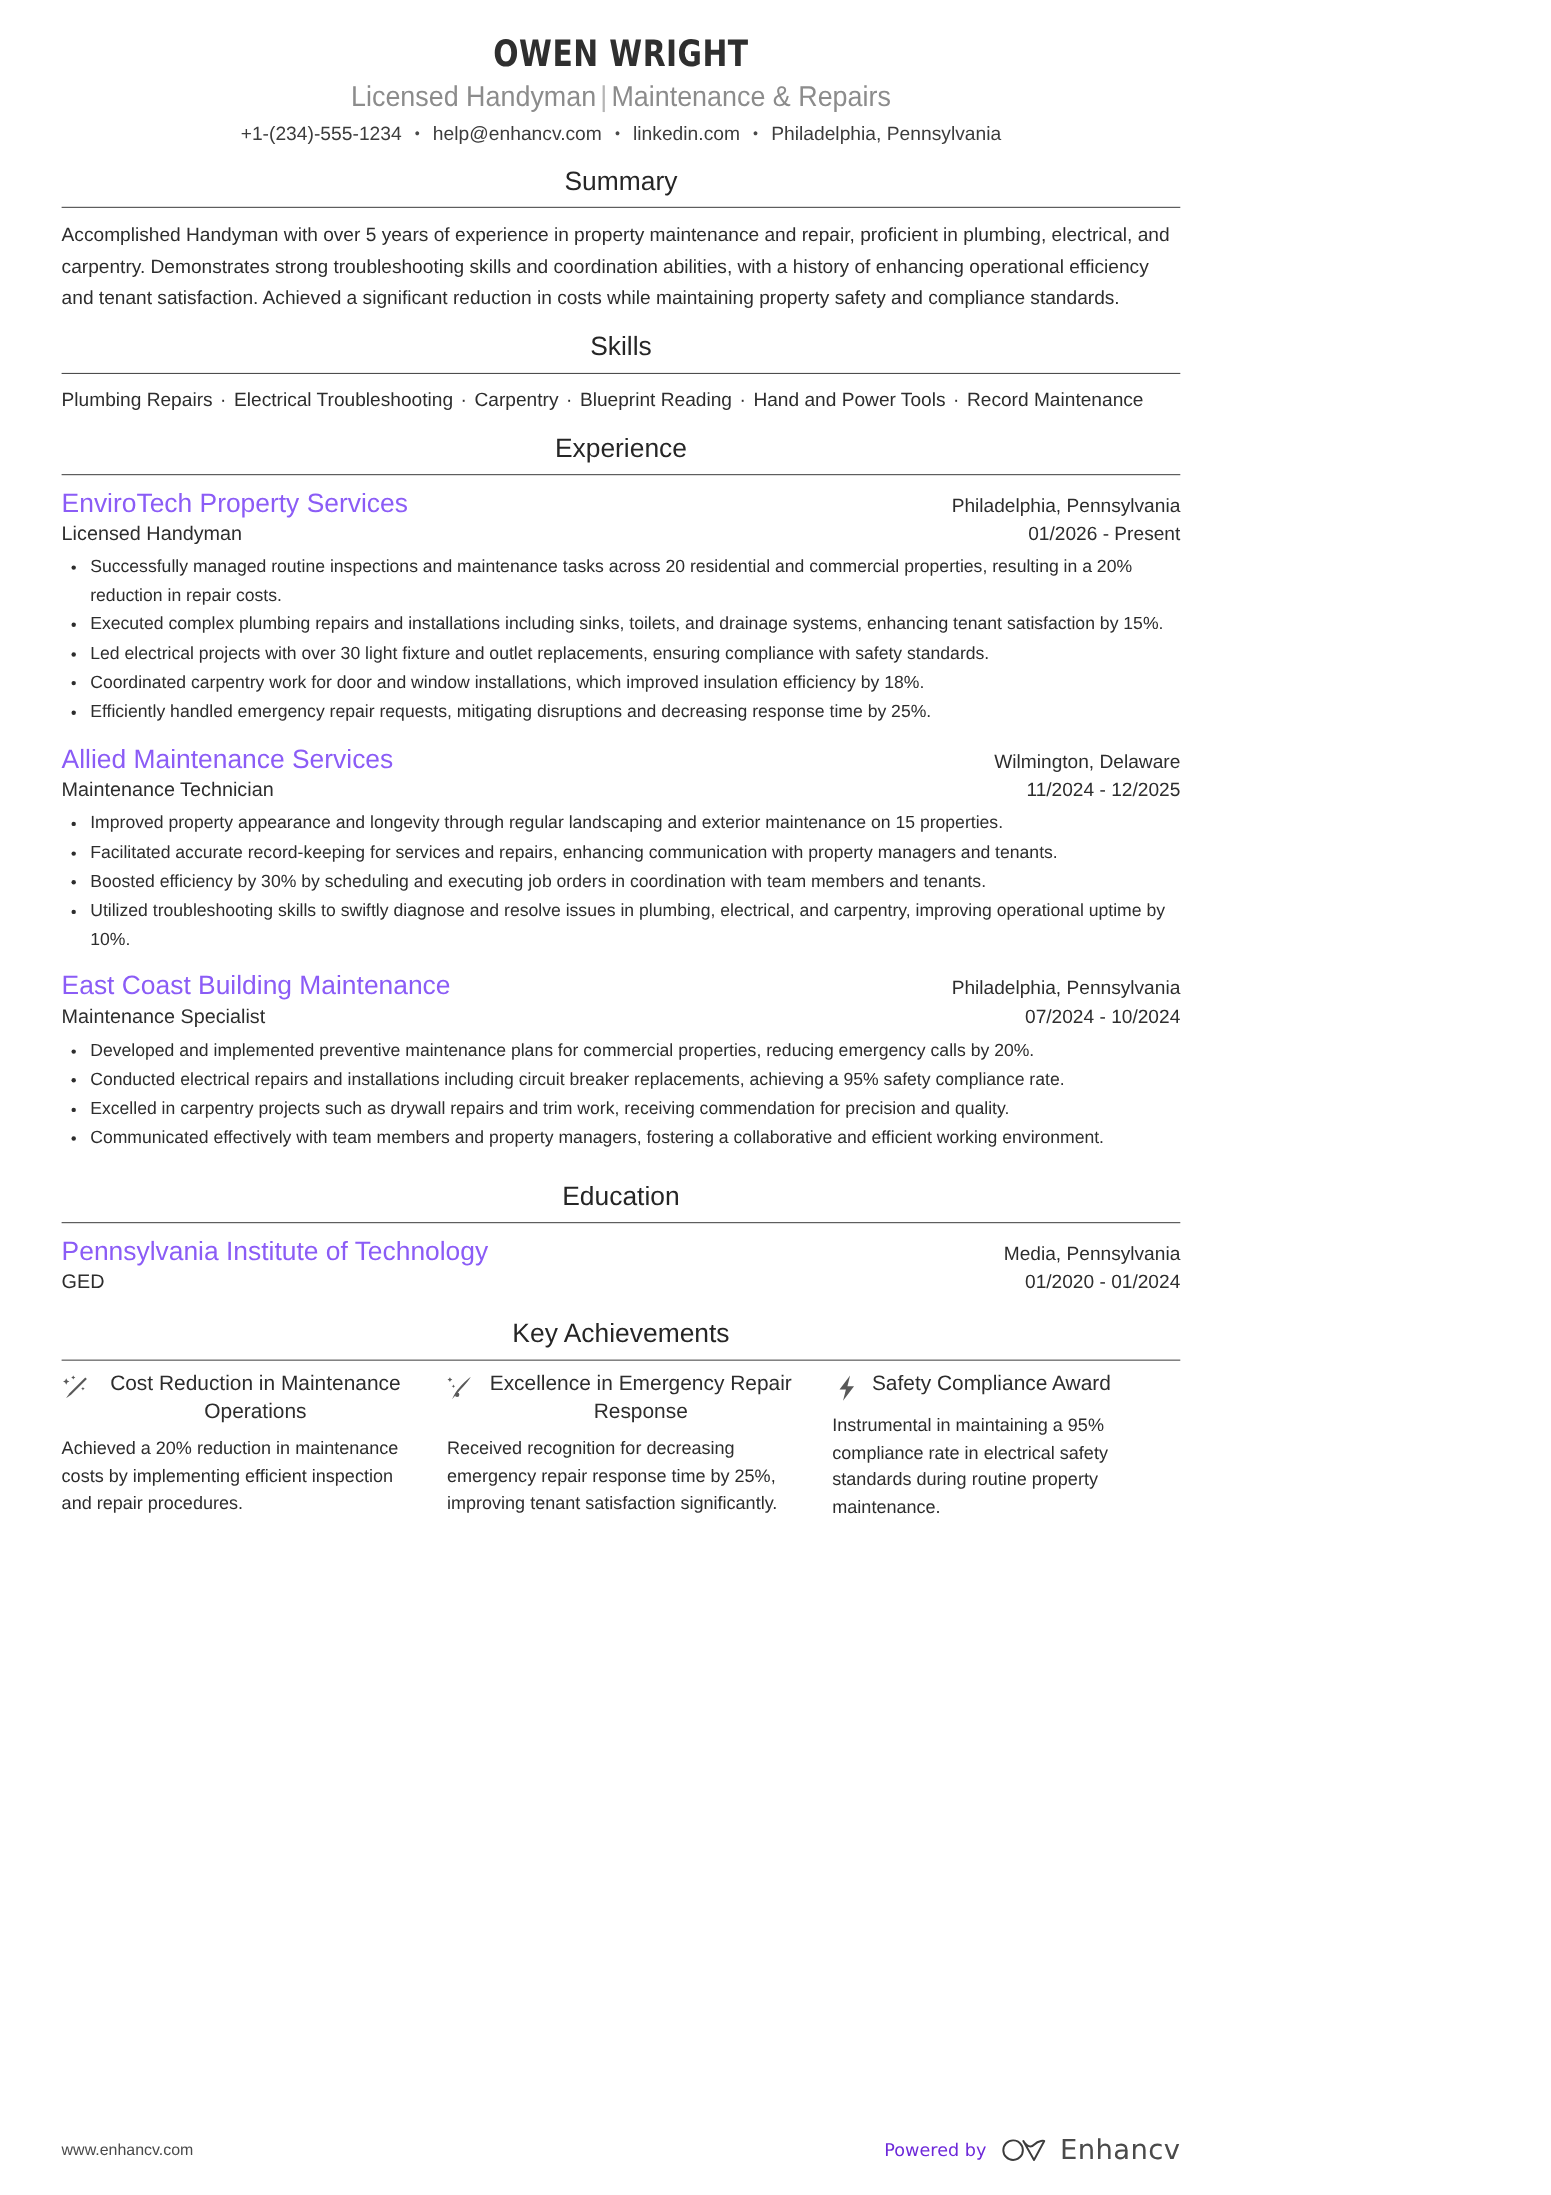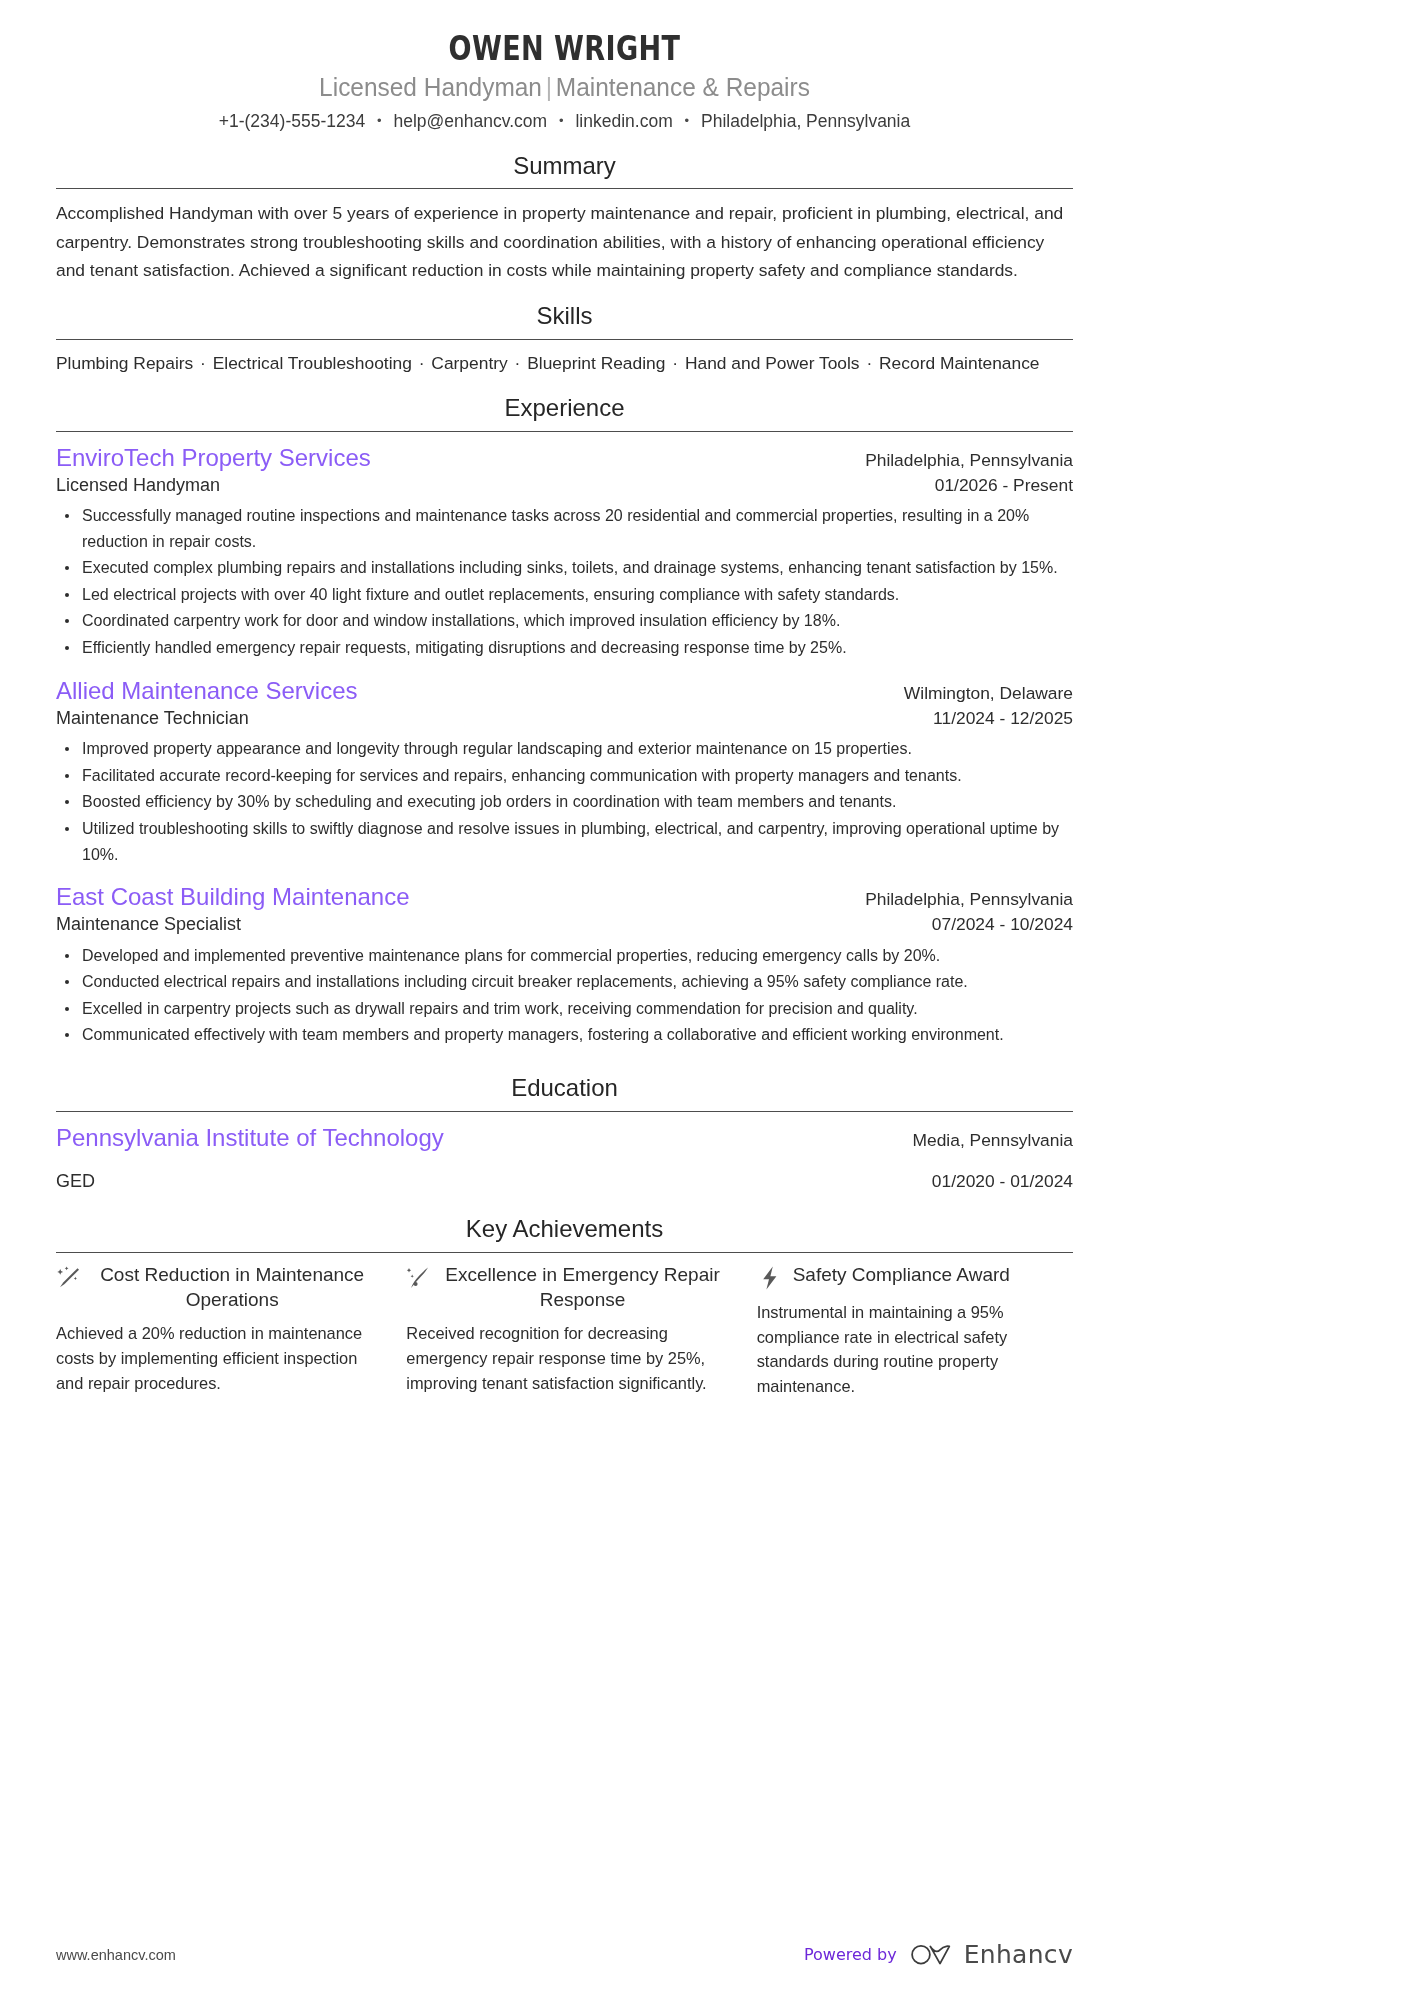--- a/index.html
+++ b/index.html
@@ -141,21 +141,21 @@
     content: "";
     position: absolute;
     left: 9px;
     top: 11px;
     width: 4px;
     height: 4px;
     border-radius: 50%;
     background: #2d2d2d;
   }
 
-  .edu-role { margin-top: 16px; }
+  .edu-role { margin-top: 0px; }
 
   
   .ach-grid {
     display: flex;
     gap: 34px;
     margin-top: 4px;
   }
   .ach-col { flex: 1 1 0; min-width: 0; }
   .ach-head {
     display: flex;
@@ -264,21 +264,21 @@
             <div class="entry-org">EnviroTech Property Services</div>
             <div class="entry-loc">Philadelphia, Pennsylvania</div>
           </div>
           <div class="entry-row">
             <div class="entry-role">Licensed Handyman</div>
             <div class="entry-dates">01/2026 - Present</div>
           </div>
           <ul class="bullets">
             <li>Successfully managed routine inspections and maintenance tasks across 20 residential and commercial properties, resulting in a 20% reduction in repair costs.</li>
             <li>Executed complex plumbing repairs and installations including sinks, toilets, and drainage systems, enhancing tenant satisfaction by 15%.</li>
-            <li>Led electrical projects with over 40 light fixture and outlet replacements, ensuring compliance with safety standards.</li>
+            <li>Led electrical projects with over 30 light fixture and outlet replacements, ensuring compliance with safety standards.</li>
             <li>Coordinated carpentry work for door and window installations, which improved insulation efficiency by 18%.</li>
             <li>Efficiently handled emergency repair requests, mitigating disruptions and decreasing response time by 25%.</li>
           </ul>
         </div>
         <div class="entry">
           <div class="entry-row">
             <div class="entry-org">Allied Maintenance Services</div>
             <div class="entry-loc">Wilmington, Delaware</div>
           </div>
           <div class="entry-row">

